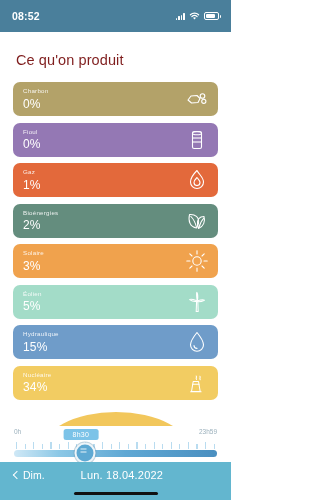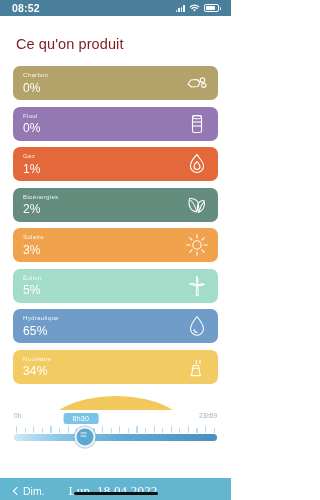--- a/index.html
+++ b/index.html
@@ -5,21 +5,21 @@
   html, body { margin:0; padding:0; }
   body {
     width:231px; height:500px;
     font-family:"Liberation Sans", sans-serif;
     background:#ffffff;
     overflow:hidden;
     position:relative;
   }
   
   .statusbar{
-    height:16px; background:#4a7f9b;
+    height:32px; background:#4a7f9b;
     display:flex; align-items:center; justify-content:space-between;
     padding:0 12px; box-sizing:border-box;text-align:center;
   }
   .statusbar .clock{
     color:#ffffff; font-size:10.5px; font-weight:bold; letter-spacing:.2px;
   }
   .status-icons{ display:flex; align-items:center; gap:4px; }
   .sig{ display:flex; align-items:flex-end; gap:1px; height:8px; }
   .sig i{ display:block; width:1.6px; background:#ffffff; border-radius:.5px; }
   .sig i:nth-child(1){height:2.5px; opacity:.95}
@@ -103,35 +103,35 @@
   }
   .thumb::before, .thumb::after{
     content:""; position:absolute; left:3.5px; width:6px; height:1px;
     background:rgba(255,255,255,.85);
   }
   .thumb::before{ top:4px; }
   .thumb::after{ top:7px; }
 
   
   .bottom{
-    position:absolute; left:0; right:0; bottom:0; height:22px;
+    position:absolute; left:0; right:0; bottom:0; height:38px;
     background:#63b6cf; display:flex; align-items:flex-start;
   }
   .bottom-inner{
     height:26px; width:100%; display:flex; align-items:center; padding:0 12px;
     box-sizing:border-box;
   }
   .back-nav{ display:flex; align-items:center; gap:4px; color:#ffffff; font-size:10.5px; }
   .chev{ width:7px; height:7px; position:relative; }
   .chev::before{
     content:""; position:absolute; left:2px; top:0.5px;
     width:5px; height:5px; border-left:1.4px solid #ffffff; border-bottom:1.4px solid #ffffff;
     transform:rotate(45deg);
   }
-  .cur-date{ color:#ffffff; font-size:13px; margin-left:24px; letter-spacing:.2px;font-family:Liberation Serif, serif; }
+  .cur-date{ color:#ffffff; font-size:11px; margin-left:36px; letter-spacing:.2px; }
   .home-indicator{
     position:absolute; bottom:5px; left:50%; transform:translateX(-50%);
     width:84px; height:3.5px; border-radius:2px; background:#111111;
   }
 </style>
 </head>
 <body>
 
 <div class="statusbar">
   <div class="clock">08:52</div>
@@ -248,21 +248,21 @@
         <path d="M11.2 10.6 C11.2 10.6 6 8.6 4.6 9.6 C6 10.6 9.8 11.6 11.4 11.4 Z"></path>
         <path d="M12.8 10.8 C12.8 10.8 17.8 9 19.4 10.2 C17.8 11 14.2 11.8 12.7 11.6 Z"></path>
         <circle cx="12" cy="10.6" r="0.9" fill="#fff" stroke="none"></circle>
       </svg>
     </span>
   </div>
 
   <div class="bar" style="background:#6f9cc9">
     <div class="txt">
       <div class="label">Hydraulique</div>
-      <div class="value">65%</div>
+      <div class="value">15%</div>
     </div>
     <span class="ico">
       <svg viewBox="0 0 24 24" fill="none" stroke="#fff" stroke-width="1.1">
         <path d="M12 2.5 C12 2.5 5.5 10.5 5.5 14.8 A6.5 6.5 0 0 0 18.5 14.8 C18.5 10.5 12 2.5 12 2.5 Z" stroke-linejoin="round"></path>
         <path d="M9 15.5 A3 3 0 0 0 12 18.4" stroke-linecap="round"></path>
       </svg>
     </span>
   </div>
 
   <div class="bar" style="background:#f2cc62">

